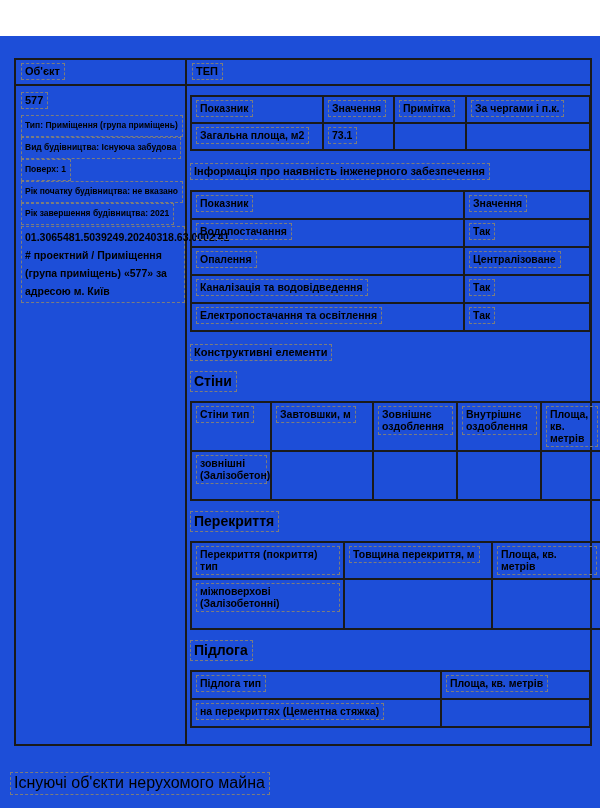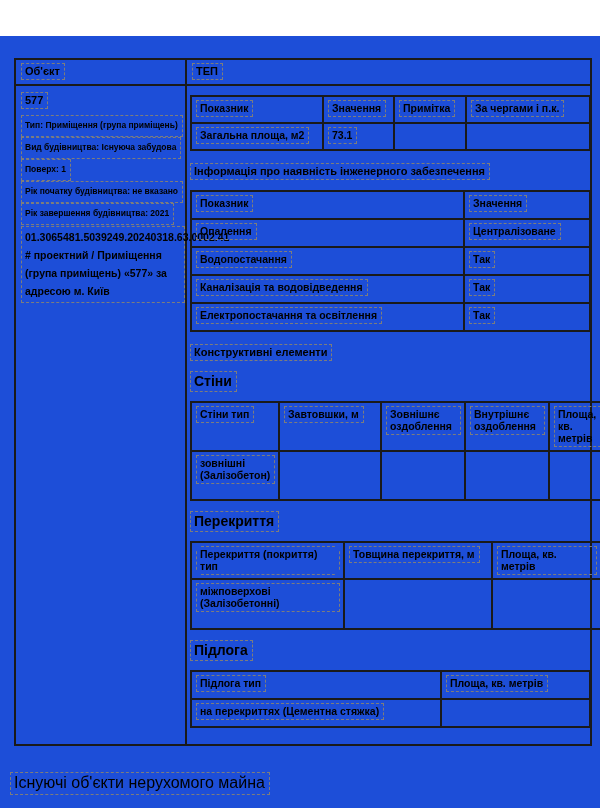--- a/index.html
+++ b/index.html
@@ -77,27 +77,27 @@
     margin: 0 0 10px 0;
   }
   .sub-label { font-size: 14px; font-weight: bold; margin: 10px 0 9px 0; }
 
   table.eng { margin-bottom: 12px; }
   table.eng th, table.eng td { height: 28px; }
   .eng-c1 { width: 273px; } .eng-c2 { width: 126px; }
 
   table.walls { margin-bottom: 10px; }
   table.walls td { height: 49px; }
-  .walls-c1 { width: 88px; } .walls-c2 { width: 102px; }
+  .walls-c1 { width: 80px; } .walls-c2 { width: 102px; }
   .walls-c3 { width: 84px; } .walls-c4 { width: 84px; }
   .walls-c5 { width: 61px; }
 
   table.slabs { margin-bottom: 10px; }
   table.slabs td { height: 50px; }
-  .slabs-c1 { width: 153px; border-radius: 17px; } .slabs-c2 { width: 148px; } .slabs-c3 { width: 109px; }
+  .slabs-c1 { width: 153px; } .slabs-c2 { width: 148px; } .slabs-c3 { width: 109px; }
 
   table.floor { margin-bottom: 4px; }
   table.floor th, table.floor td { height: 28px; }
   .floor-c1 { width: 250px; } .floor-c2 { width: 149px; }
 
   
   .bottom {
     margin: 26px 0 0 10px;
     width: 584px;
   }
@@ -176,26 +176,26 @@
           <div class="section-heading">
             <span class="field">Інформація про наявність інженерного забезпечення</span>
           </div>
           <table class="inner eng">
             <tbody>
               <tr>
                 <th class="eng-c1"><span class="field">Показник</span></th>
                 <th class="eng-c2"><span class="field">Значення</span></th>
               </tr>
               <tr>
+                <td><span class="field">Водопостачання</span></td>
+                <td><span class="field">Так</span></td>
+              </tr>
+              <tr>
                 <td><span class="field">Опалення</span></td>
                 <td><span class="field">Централізоване</span></td>
-              </tr>
-              <tr>
-                <td><span class="field">Водопостачання</span></td>
-                <td><span class="field">Так</span></td>
               </tr>
               <tr>
                 <td><span class="field">Каналізація та водовідведення</span></td>
                 <td><span class="field">Так</span></td>
               </tr>
               <tr>
                 <td><span class="field">Електропостачання та освітлення</span></td>
                 <td><span class="field">Так</span></td>
               </tr>
             </tbody>

